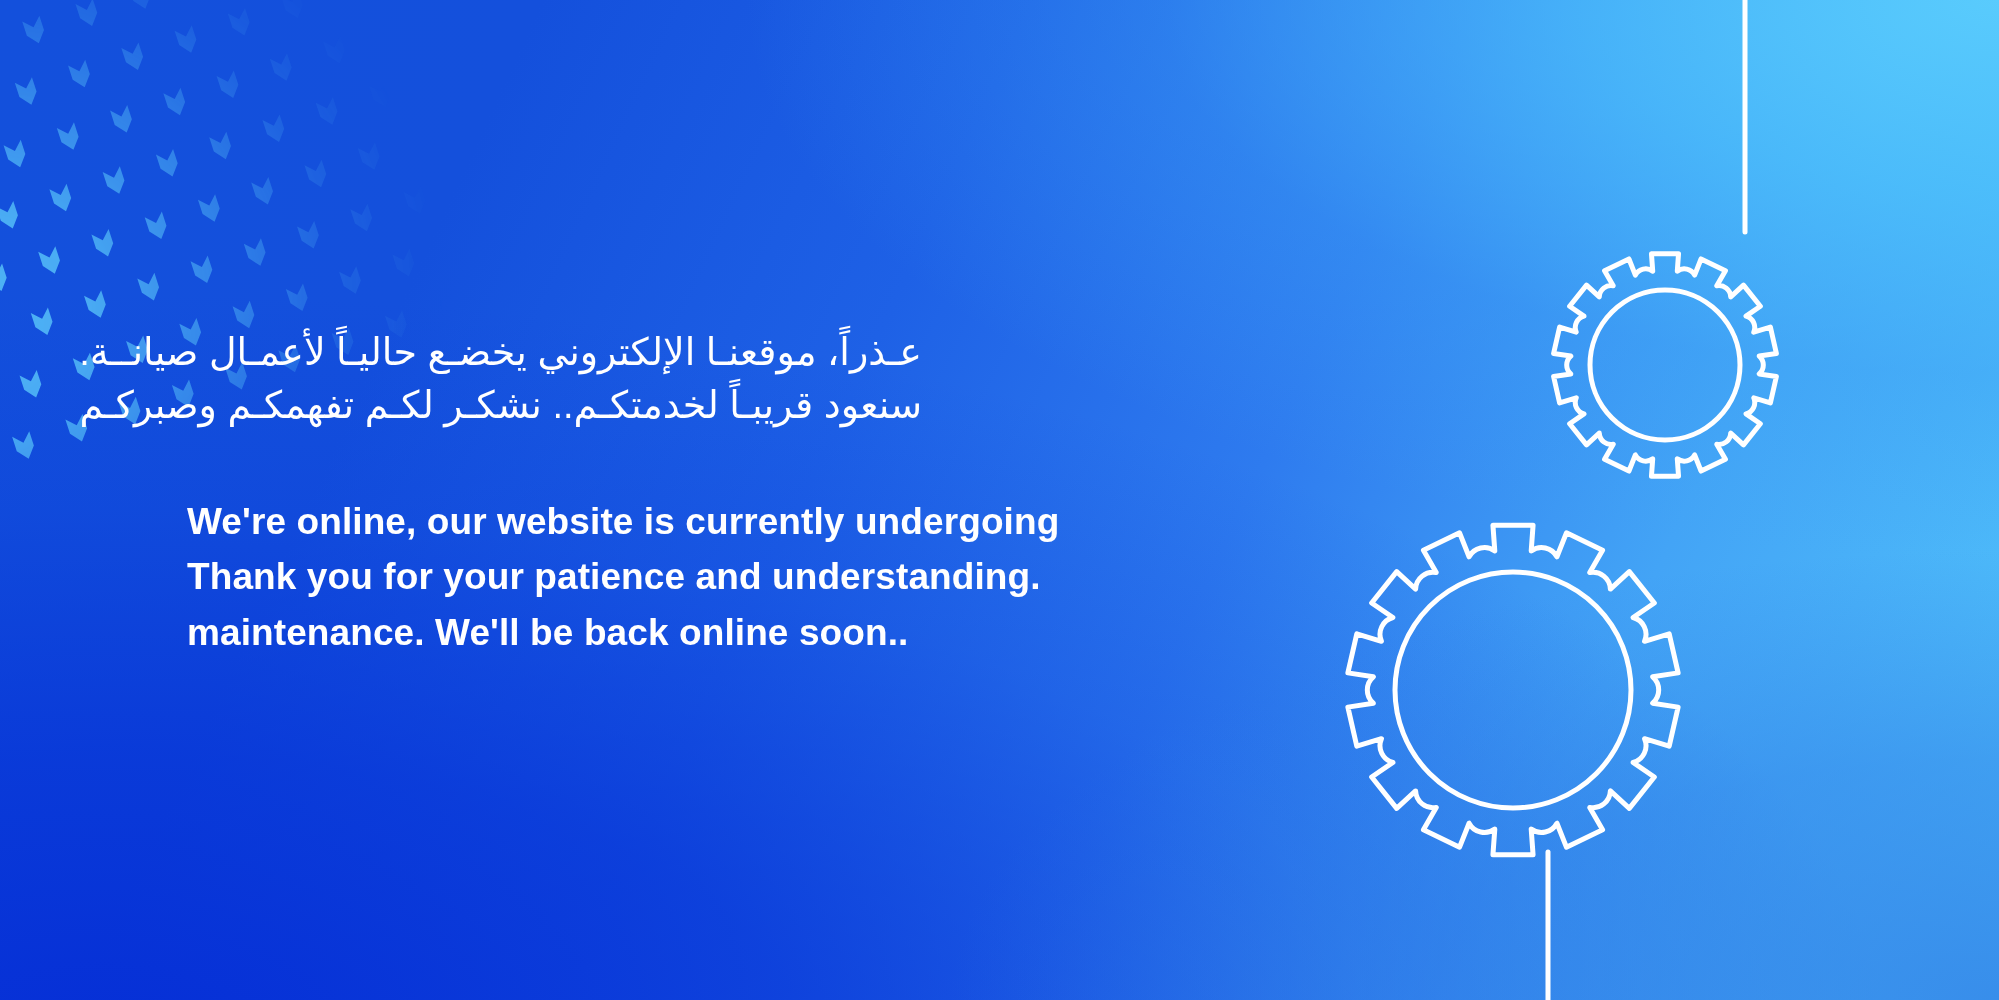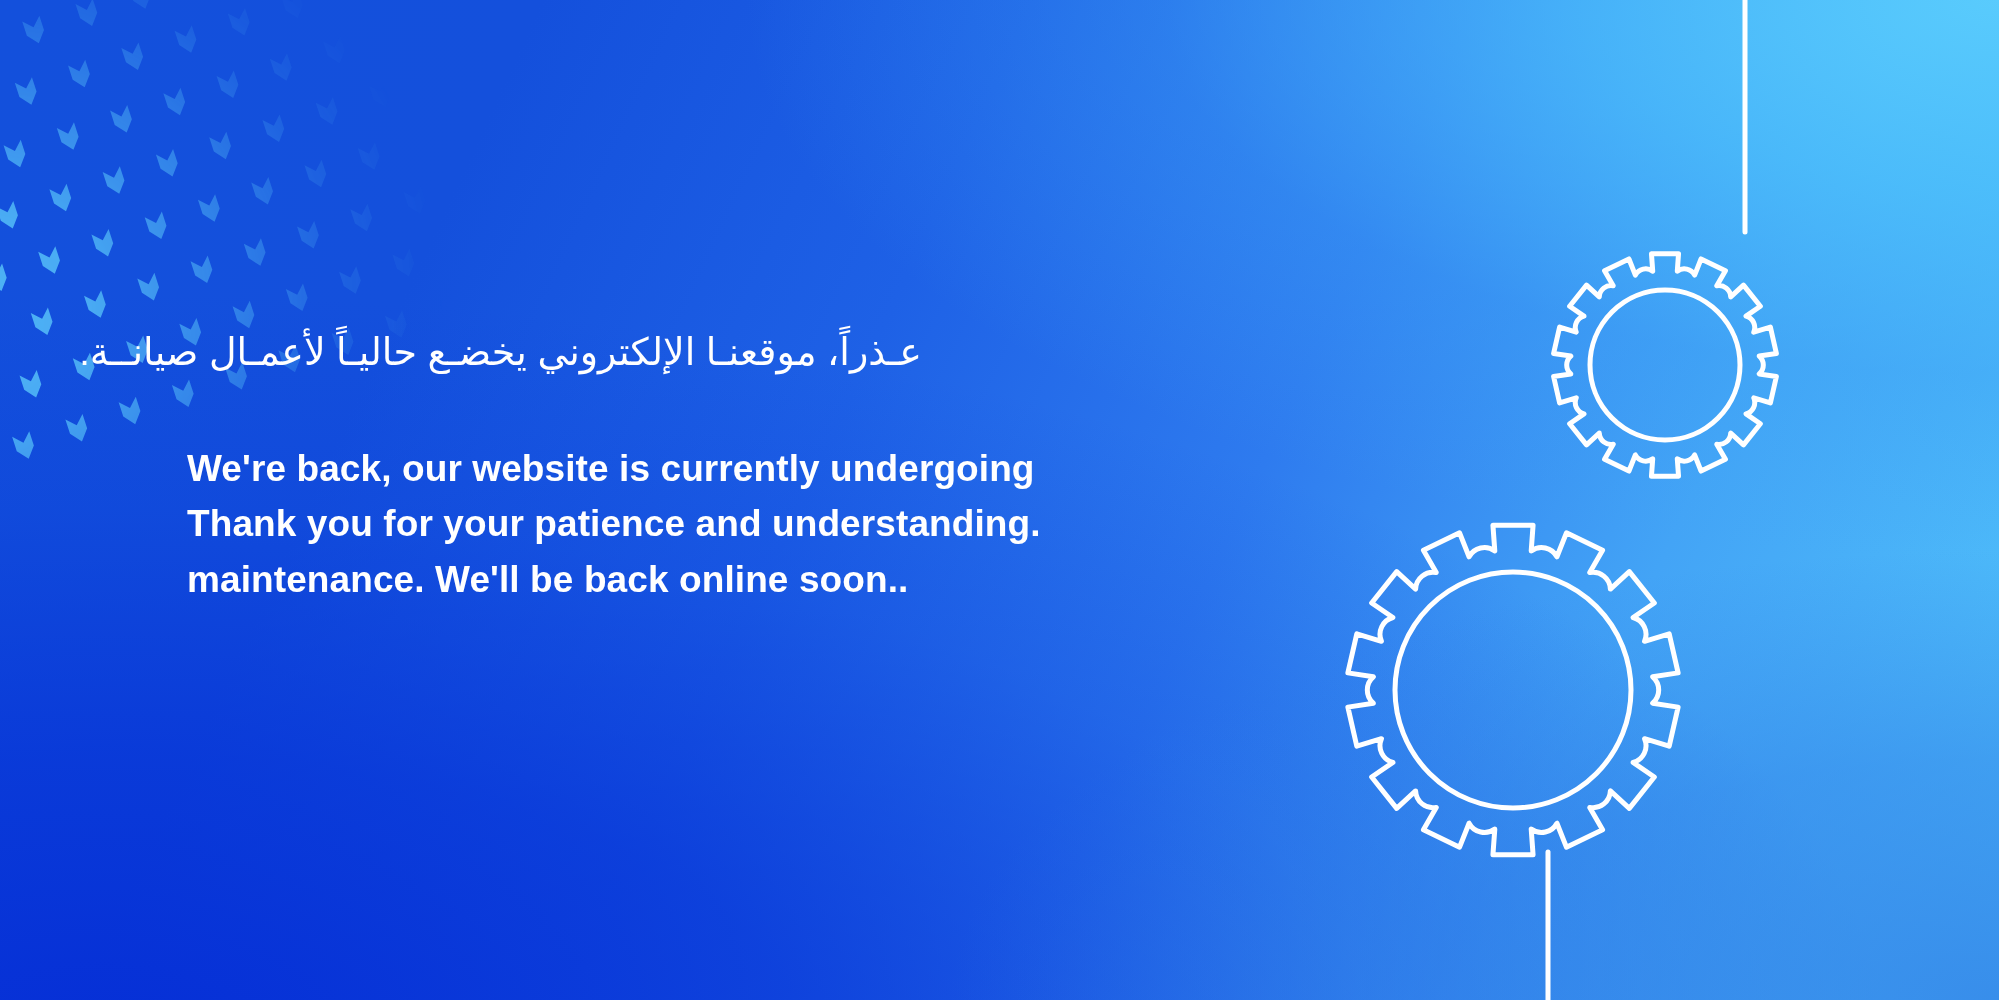--- a/index.html
+++ b/index.html
@@ -313,22 +313,23 @@
       <path id="gear-large-body" d="M1492.93,525.22L1533.07,525.22L1531.20,550.92A17.43,17.43 0 0 1 1556.94,556.79L1566.42,532.83L1602.58,550.24L1589.75,572.59A17.43,17.43 0 0 1 1610.39,589.05L1629.32,571.57L1654.34,602.95L1633.09,617.52A17.43,17.43 0 0 1 1644.55,641.30L1669.19,633.77L1678.12,672.90L1652.65,676.80A17.43,17.43 0 0 1 1652.65,703.20L1678.12,707.10L1669.19,746.23L1644.55,738.70A17.43,17.43 0 0 1 1633.09,762.48L1654.34,777.05L1629.32,808.43L1610.39,790.95A17.43,17.43 0 0 1 1589.75,807.41L1602.58,829.76L1566.42,847.17L1556.94,823.21A17.43,17.43 0 0 1 1531.20,829.08L1533.07,854.78L1492.93,854.78L1494.80,829.08A17.43,17.43 0 0 1 1469.06,823.21L1459.58,847.17L1423.42,829.76L1436.25,807.41A17.43,17.43 0 0 1 1415.61,790.95L1396.68,808.43L1371.66,777.05L1392.91,762.48A17.43,17.43 0 0 1 1381.45,738.70L1356.81,746.23L1347.88,707.10L1373.35,703.20A17.43,17.43 0 0 1 1373.35,676.80L1347.88,672.90L1356.81,633.77L1381.45,641.30A17.43,17.43 0 0 1 1392.91,617.52L1371.66,602.95L1396.68,571.57L1415.61,589.05A17.43,17.43 0 0 1 1436.25,572.59L1423.42,550.24L1459.58,532.83L1469.06,556.79A17.43,17.43 0 0 1 1494.80,550.92Z"></path>
       <circle cx="1513" cy="690" r="118"></circle>
       <path id="line-bottom" d="M1548,852 L1548,1005"></path>
     </g>
   </svg>
 
   <div class="copy">
 
     <div class="arabic-block" lang="ar" dir="rtl">
       <span class="arabic-line">عـذراً، موقعنـا الإلكتروني يخضـع حاليـاً لأعمـال صيانــة.</span>
+      <span class="arabic-line">سنعود قريبـاً لخدمتكـم.. نشكـر لكـم تفهمكـم وصبركـم</span>
     </div>
 
     <div class="english-block" lang="en" dir="ltr">
-      <span class="english-line">We're back, our website is currently undergoing</span>
+      <span class="english-line">We're online, our website is currently undergoing</span>
       <span class="english-line">Thank you for your patience and understanding.</span>
       <span class="english-line">maintenance. We'll be back online soon..</span>
     </div>
 
   </div>
 </div>
 
 </body></html>

